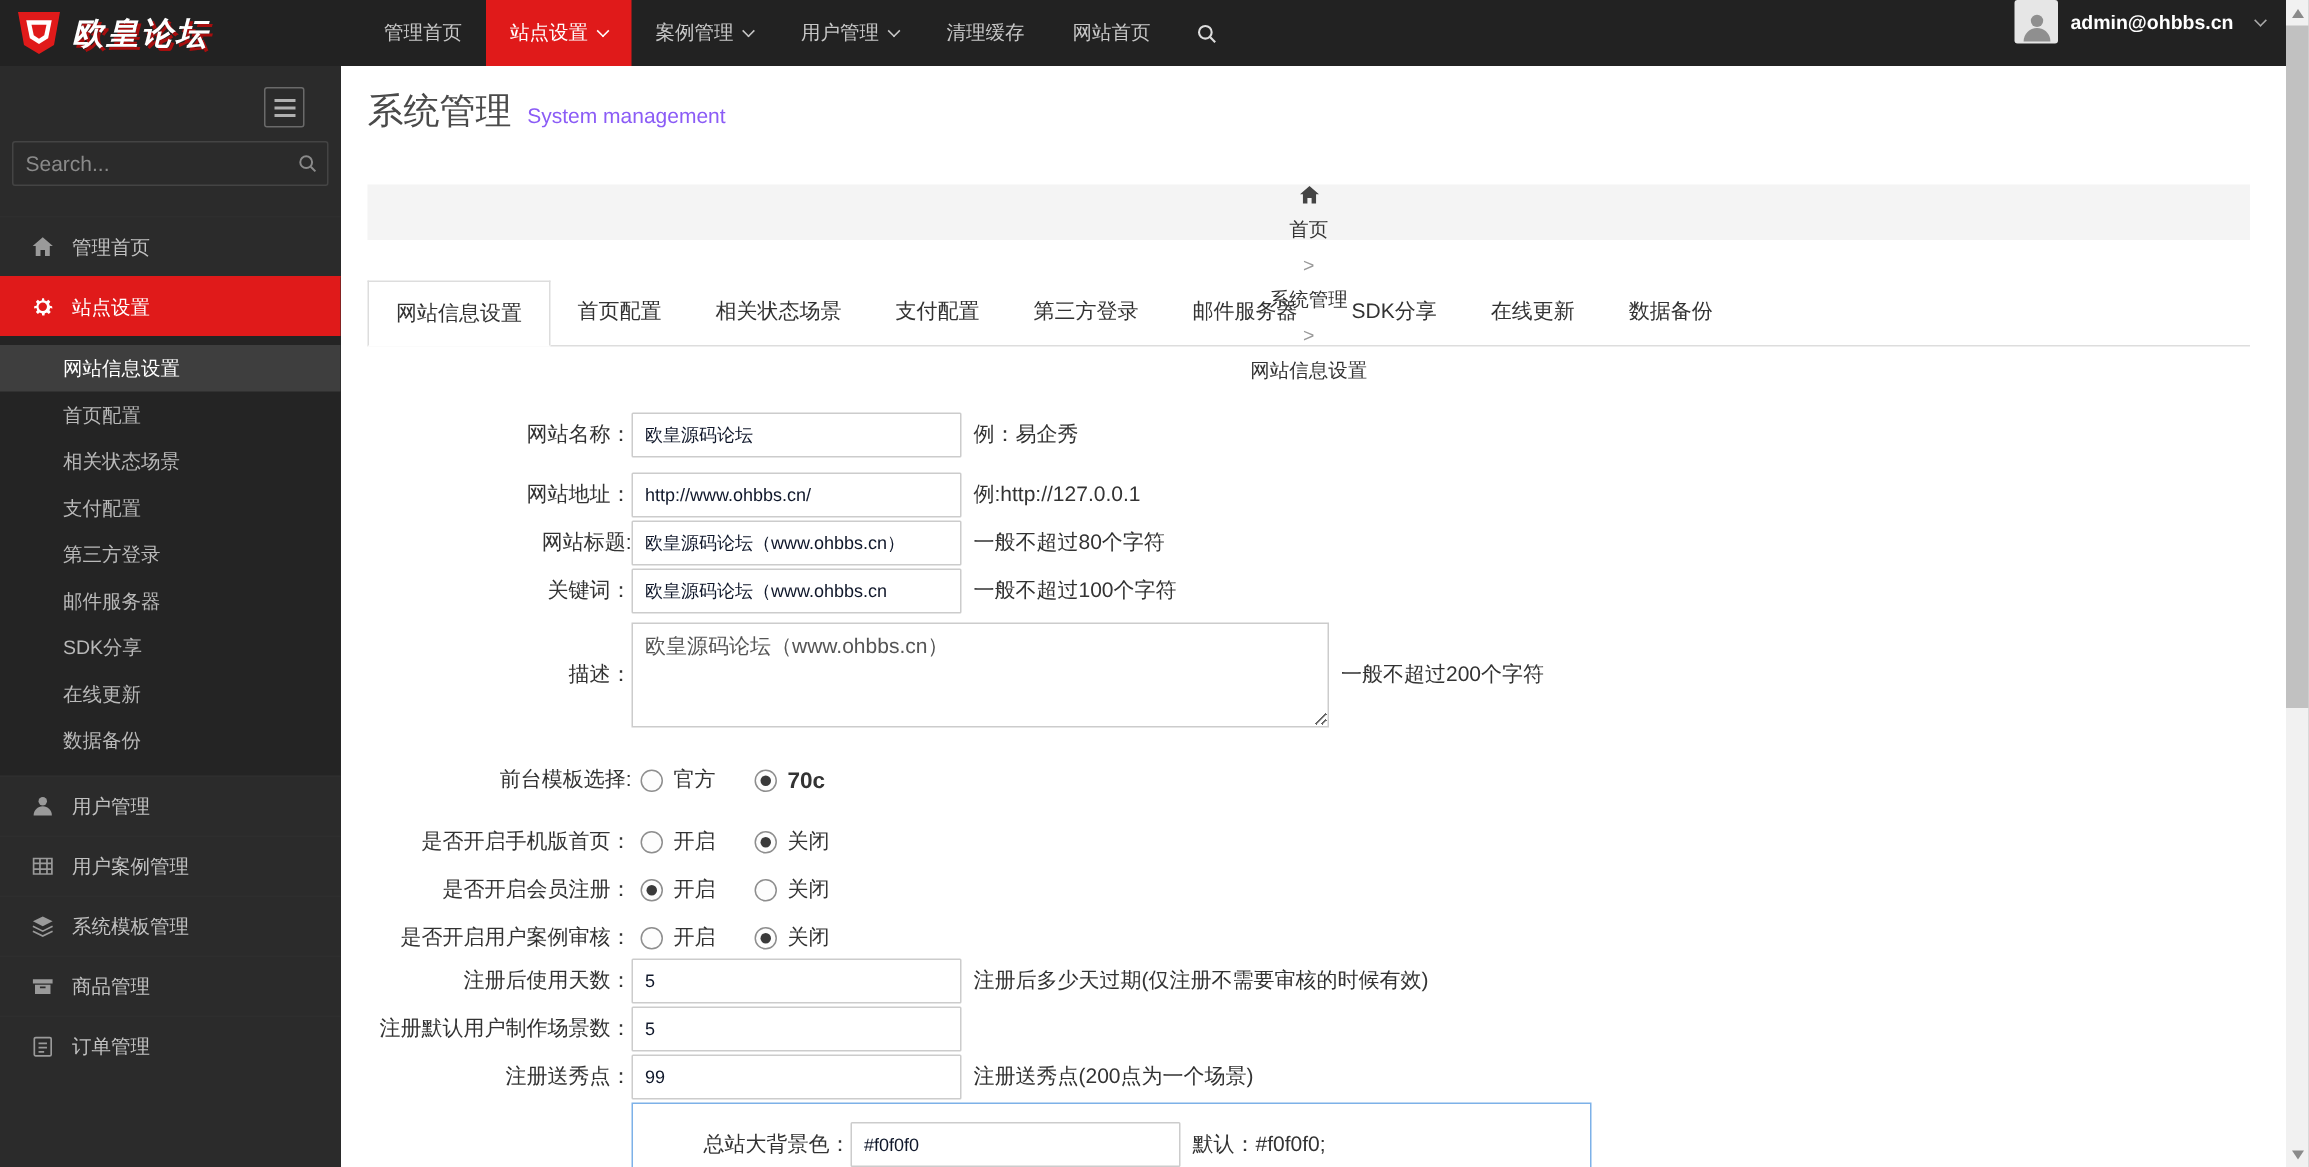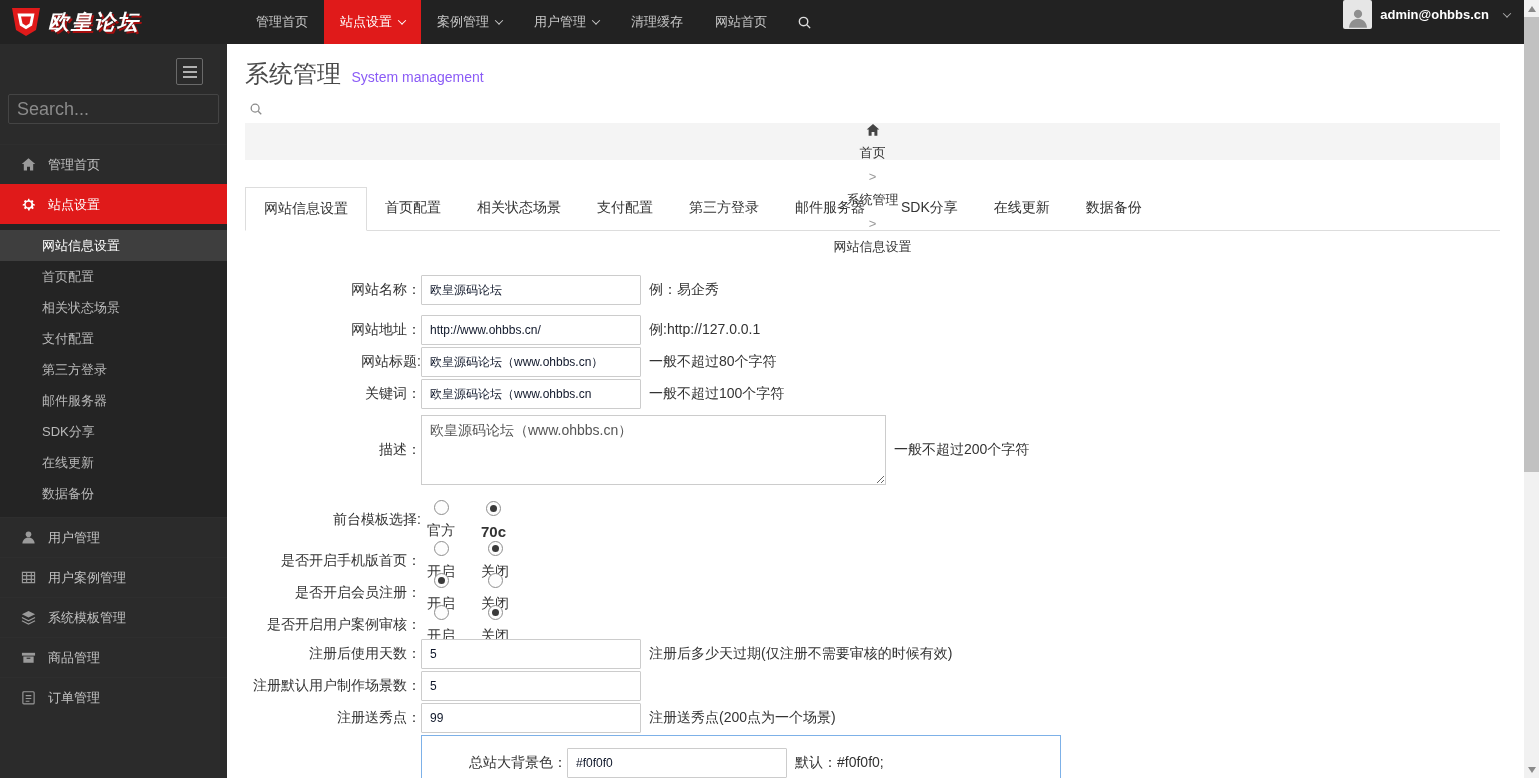--- a/index.html
+++ b/index.html
@@ -27,21 +27,21 @@
   .topbar-user .chev { border-color:#aaa; }
 
   
   .sidebar { position:fixed; top:44px; left:0; width:227px; bottom:0; background:#2b2b2b; z-index:10; }
   .burger { position:absolute; top:14px; right:24px; width:27px; height:27px; border:1px solid #6a6a6a;
     border-radius:2px; display:flex; flex-direction:column; justify-content:center; align-items:center;
     gap:3px; cursor:pointer; }
   .burger i { width:14px; height:2px; background:#b0b0b0; display:block; }
   .side-search { position:absolute; top:50px; left:8px; right:8px; height:30px; border:1px solid #444;
     border-radius:2px; display:flex; align-items:center; padding:0 8px; color:#8a8a8a; }
-  .side-search input { flex:1; background:transparent; border:0; outline:none; color:#aaa; font-size:18px; }
+  .side-search input { flex:1; background:transparent; border:0; outline:none; color:#aaa; font-size:14px; }
   .side-search input::placeholder { color:#8a8a8a; }
   .sidemenu { position:absolute; top:100px; left:0; right:0; bottom:0; list-style:none; }
   .side-item { height:40px; display:flex; align-items:center; gap:12px; padding-left:21px;
     color:#c2c2c2; font-size:13px; cursor:pointer; border-top:1px solid #2e2e2e; }
   .side-item .ic { width:15px; height:15px; color:#9a9a9a; flex:none; }
   .side-item.active { background:#e01a1a; color:#fff; border-top-color:#e01a1a; }
   .side-item.active .ic { color:#fff; }
   .submenu { list-style:none; background:#242424; padding:6px 0 8px; }
   .submenu li { height:31px; line-height:31px; padding-left:42px; font-size:13px; color:#b9b9b9; cursor:pointer; }
   .submenu li.active { background:#3e3e3e; color:#fff; }
@@ -69,21 +69,21 @@
   .form-input { width:220px; height:30px; border:1px solid #ccc; border-radius:1px; padding:0 8px;
     font-size:12px; color:#0f172a; outline:none; font-family:inherit; }
   .form-hint { margin-left:8px; white-space:nowrap; }
   .row-gap10 { margin-bottom:10px; }
   .row-desc { margin:6px 0 26px; }
   .row-desc textarea { width:465px; height:70px; border:1px solid #ccc; padding:6px 8px; font-size:14px;
     color:#555; outline:none; resize:both; font-family:inherit; }
   .radio-row { margin-bottom:14px; height:18px; }
   .radio-row.rb22 { margin-bottom:23px; }
   .radio-row.rb4 { margin-bottom:5px; }
-  .radio-opt { display:inline-flex; align-items:center; gap:7px; margin-left:6px; cursor:pointer;flex-direction:column; }
+  .radio-opt { display:inline-flex; align-items:center; gap:7px; margin-left:6px; cursor:pointer; }
   .radio-opt + .radio-opt { margin-left:26px; }
   input[type=radio] { appearance:none; -webkit-appearance:none; width:15px; height:15px;
     border:1px solid #8e8e8e; border-radius:50%; background:#fdfdfd; position:relative; cursor:pointer; flex:none; }
   input[type=radio]:checked::after { content:""; position:absolute; inset:3px; border-radius:50%; background:#3a3a3a; }
   .opt-bold { font-weight:bold; font-size:15px; }
 
   .color-box { margin-left:176px; width:640px; border:1px solid #7db1e8; padding:12px 0 30px; }
   .color-box .form-label { width:145px; }
 
   

